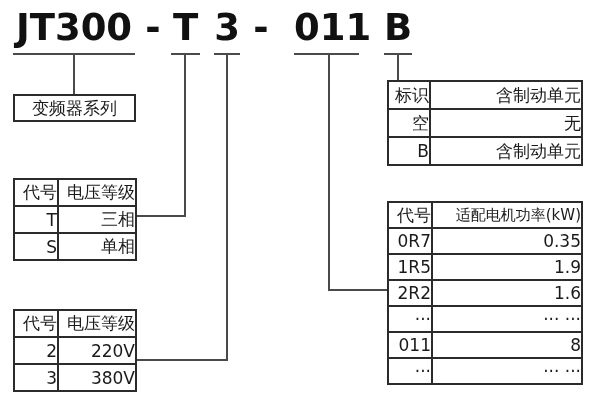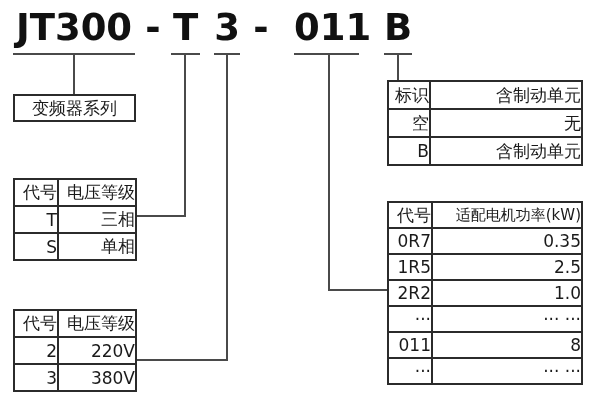--- a/index.html
+++ b/index.html
@@ -145,25 +145,25 @@
         <tr>
       <th>代号</th>
       <th class="small">适配电机功率(kW)</th>
     </tr>
     <tr>
       <td>0R7</td>
       <td>0.35</td>
     </tr>
     <tr>
       <td>1R5</td>
-      <td>2.5</td>
+      <td>1.9</td>
     </tr>
     <tr>
       <td>2R2</td>
-      <td>1.0</td>
+      <td>1.6</td>
     </tr>
     <tr>
       <td>···</td>
       <td>··· ···</td>
     </tr>
     <tr>
       <td>011</td>
       <td>8</td>
     </tr>
     <tr>

